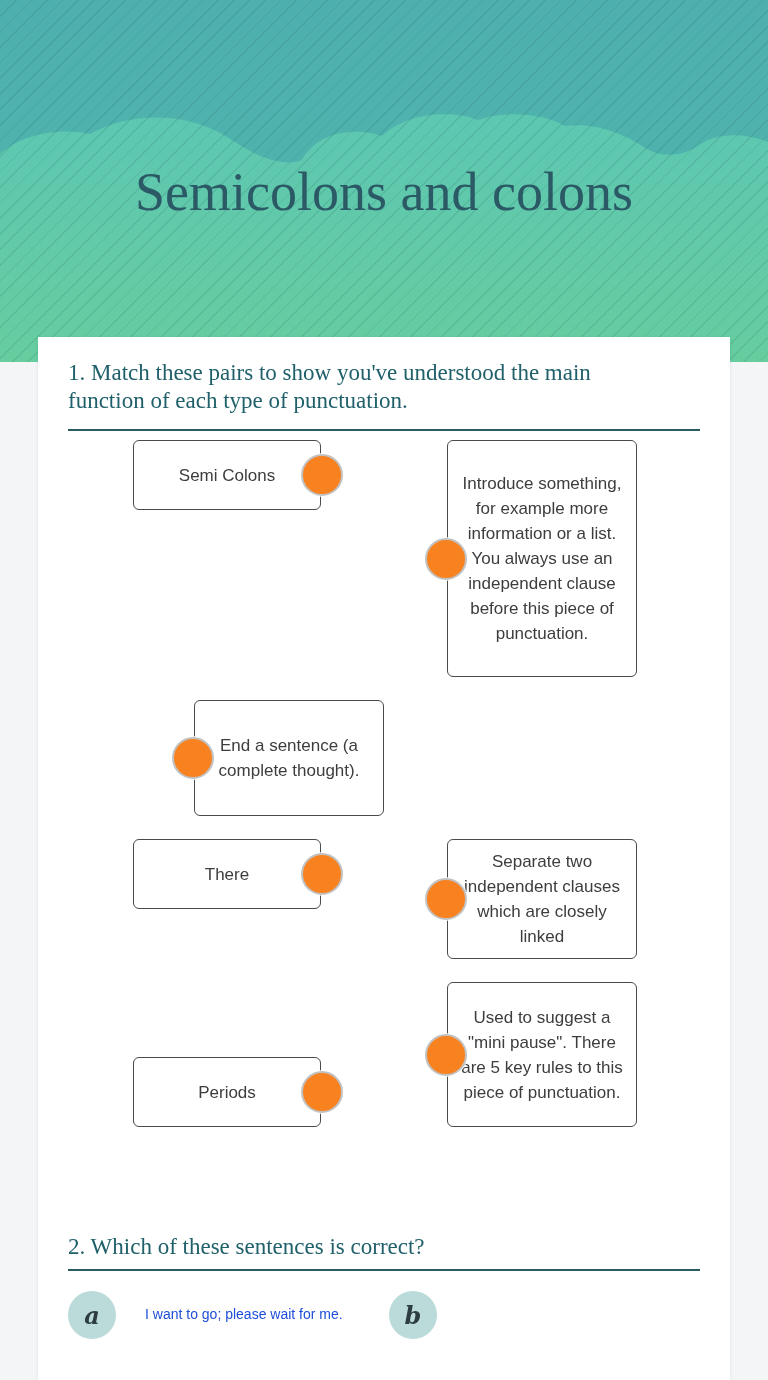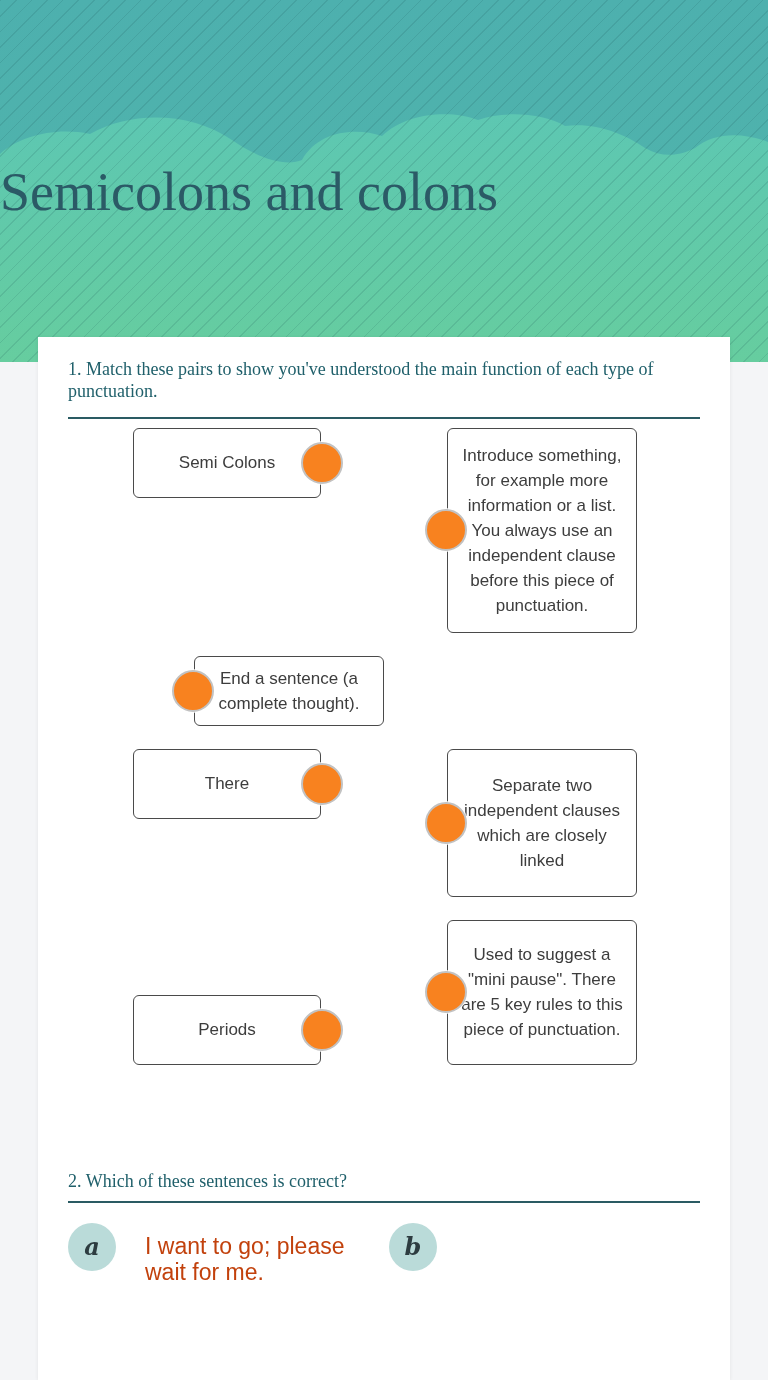--- a/index.html
+++ b/index.html
@@ -20,36 +20,37 @@
   .header svg.clouds { position:absolute; left:0; top:0; width:768px; height:362px; display:block; }
   .stripes {
     position:absolute; inset:0;
     background:repeating-linear-gradient(135deg,
       rgba(20,70,75,0.13) 0px, rgba(20,70,75,0.13) 1.2px,
       transparent 1.2px, transparent 11px);
     pointer-events:none;
   }
   .worksheet-title {
     position:absolute; left:0; top:163px; width:768px;
+    text-align:center;
     font-family:"Liberation Serif", serif;
     font-size:54px; line-height:1.1;
     color:#2b5a66;
   }
 
   
   .card {
     position:absolute; left:38px; top:337px; width:692px; height:1043px;
     background:#ffffff;
     box-shadow:0 1px 4px rgba(0,0,0,0.07);
   }
   .card-content { padding:22px 30px 0 30px; }
 
   .q-heading {
     font-family:"Liberation Serif", serif;
-    font-size:18px; line-height:1.22;
+    font-size:23px; line-height:1.22;
     color:#20606b;
     max-width:600px;
   }
   .q-rule {
     border:none; border-top:2px solid #2a5b63;
     margin-top:14px; margin-bottom:9px; width:632px;
   }
 
   
   .match-area { margin-top:0; }
@@ -63,23 +64,23 @@
     position:relative;
     border:1.5px solid #4a4a4a; border-radius:6px;
     background:#fff;
     display:flex; align-items:center; justify-content:center;
     text-align:center;
     color:#3d3d3d;
     font-size:17px; line-height:25px; font-weight:500;
   }
   .left-box  { height:70px; }
   .right-box { padding:10px 12px; }
-  .h270 { height:205px; }
-  .h98  { height:70px;  }
-  .h120 { height:148px; }
+  .h270 { height:237px; }
+  .h98  { height:116px;  }
+  .h120 { height:120px; }
   .h145 { height:145px; }
 
   .connector-dot {
     position:absolute; top:50%;
     width:42px; height:42px; border-radius:50%;
     background:#f8821f;
     border:2px solid #c2c2c2;
     box-shadow:0 0 0 1px rgba(255,255,255,0.8);
     transform:translateY(-50%);
     cursor:pointer;
@@ -98,21 +99,21 @@
     background:#badbd9;
     display:flex; align-items:center; justify-content:center;
     font-family:"DejaVu Serif", serif;
     font-style:italic; font-weight:600;
     font-size:24px; color:#2d3c40;
     flex:0 0 auto;
     cursor:pointer;
   }
   .option-text {
     margin-left:29px; width:228px;
-    font-size:23px; line-height:26px; color:#c2410c;
+    font-size:14px; line-height:26px; color:#1d4ed8;
     padding-top:10px; font-weight:500;
   }
 </style>
 </head>
 <body>
 
 <div class="header">
   <svg class="clouds" viewBox="0 0 768 362" preserveAspectRatio="none">
     <defs>
       <linearGradient id="cg" x1="0" y1="0" x2="0" y2="1">

